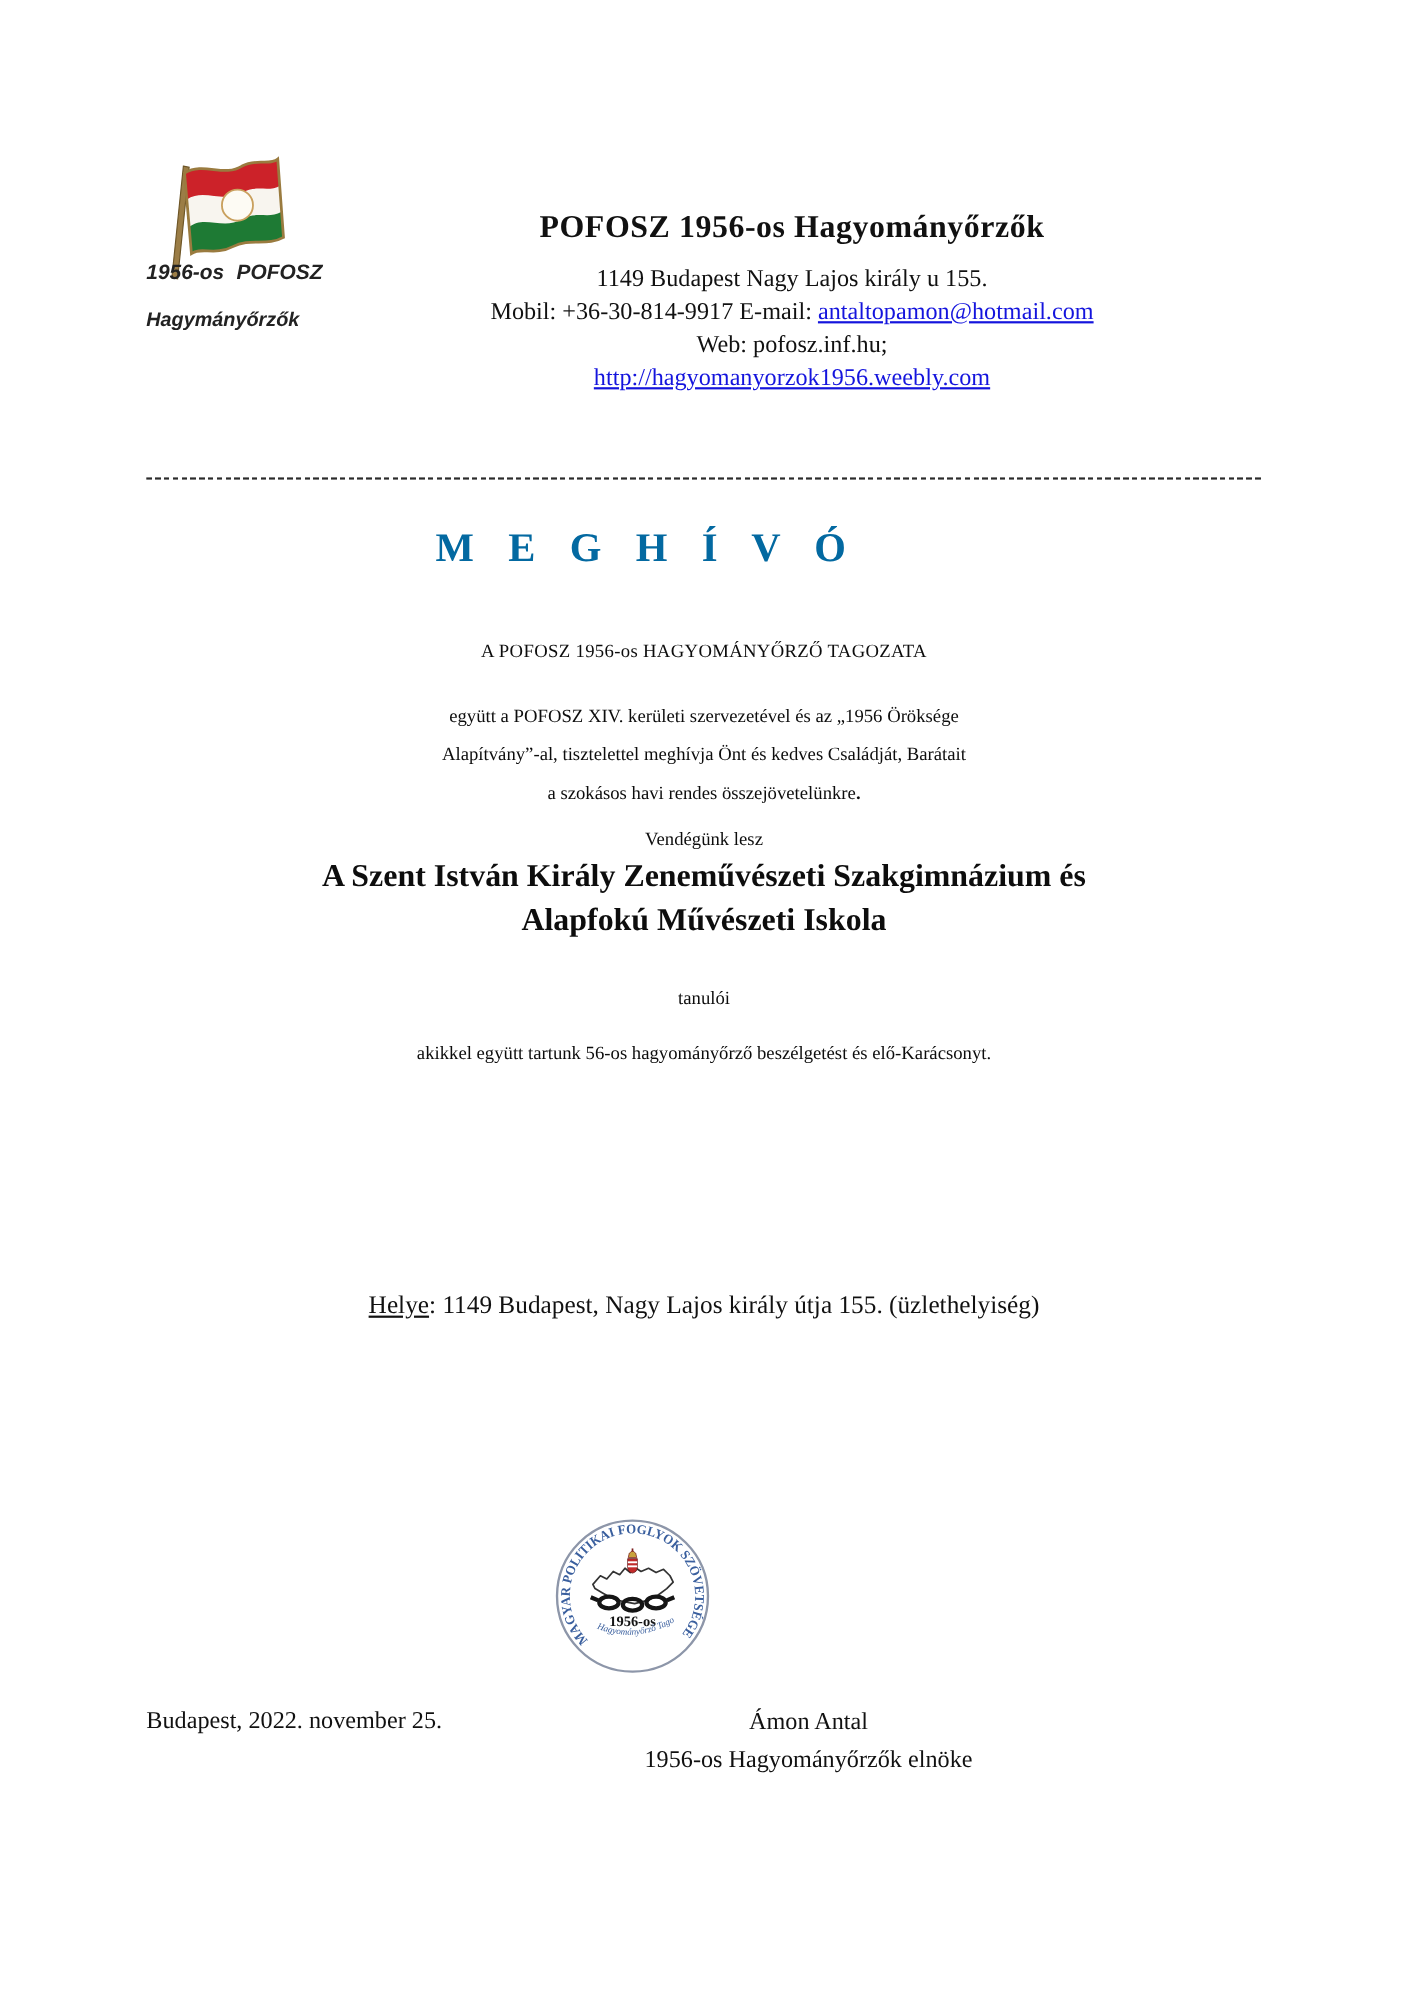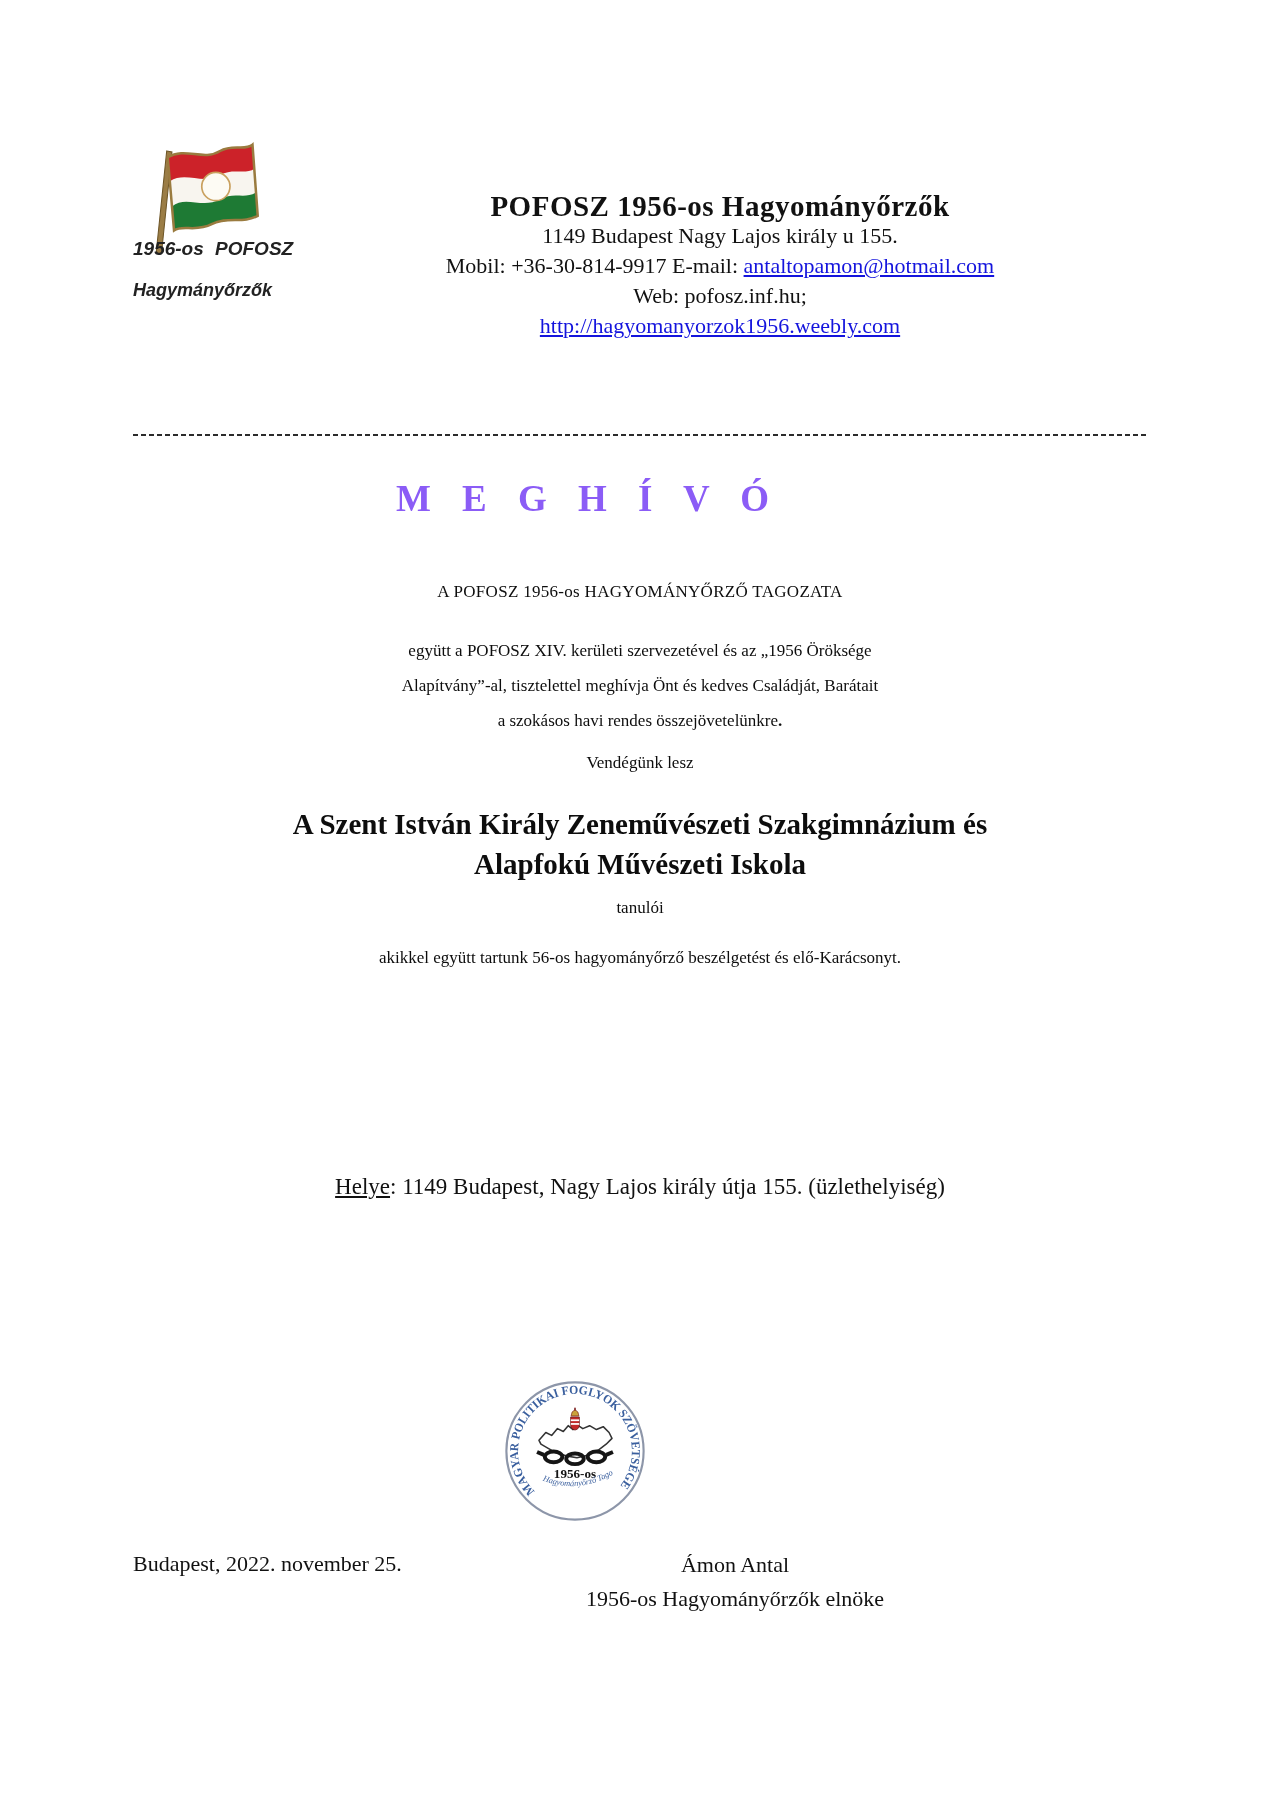--- a/index.html
+++ b/index.html
@@ -24,42 +24,42 @@
   .pin-caption2 {
     left: 133px; top: 280px; width: 260px;
     font-family: "Liberation Sans", sans-serif;
     font-style: italic; font-weight: 700; font-size: 18px; color: #222;
   }
 
   
   .header-block { left: 260px; top: 190px; width: 920px; text-align: center; }
   .header-title { font-size: 29px; font-weight: 700; letter-spacing: 0.5px; }
   .header-line { font-size: 22px; margin-top: 4px; }
-  .header-line.first { margin-top: 0; }
+  .header-line.first { margin-top: 17px; }
   a.doc-link { color: #1414dd; text-decoration: underline; cursor: pointer; }
 
   
   .separator {
     left: 133px; top: 434px; width: 1016px; height: 2px;
     background: repeating-linear-gradient(90deg, #2b2b2b 0 5px, transparent 5px 8px);
   }
 
   
   .meghivo {
     left: 0; top: 477px; width: 1176px; text-align: center;
-    font-size: 37px; font-weight: 700; letter-spacing: 11px; color: #8b5cf6;
+    font-size: 37px; font-weight: 700; letter-spacing: 11px; color: #0369a1;
   }
 
   
   .bodyline { left: 140px; width: 1000px; text-align: center; font-size: 17px; color: #0d0d0d; }
   .b-line1   { top: 582px; letter-spacing: 0.3px; }
   .b-line2   { top: 633px; line-height: 35px; }
   .b-line3   { top: 711px; }
   .b-line4   { top: 753px; }
-  .b-guest   { top: 804px; font-size: 29px; font-weight: 700; line-height: 40px; }
+  .b-guest   { top: 776px; font-size: 29px; font-weight: 700; line-height: 40px; }
   .b-line5   { top: 898px; }
   .b-line6   { top: 948px; }
   .bold { font-weight: 700; }
 
   
   .details { left: 140px; top: 1169px; width: 1000px; text-align: center; font-size: 23px; line-height: 36px; }
   .detail-label { font-weight: 400; text-decoration: underline; }
 
   
   .seal { left: 502px; top: 1378px; width: 146px; height: 146px; }

